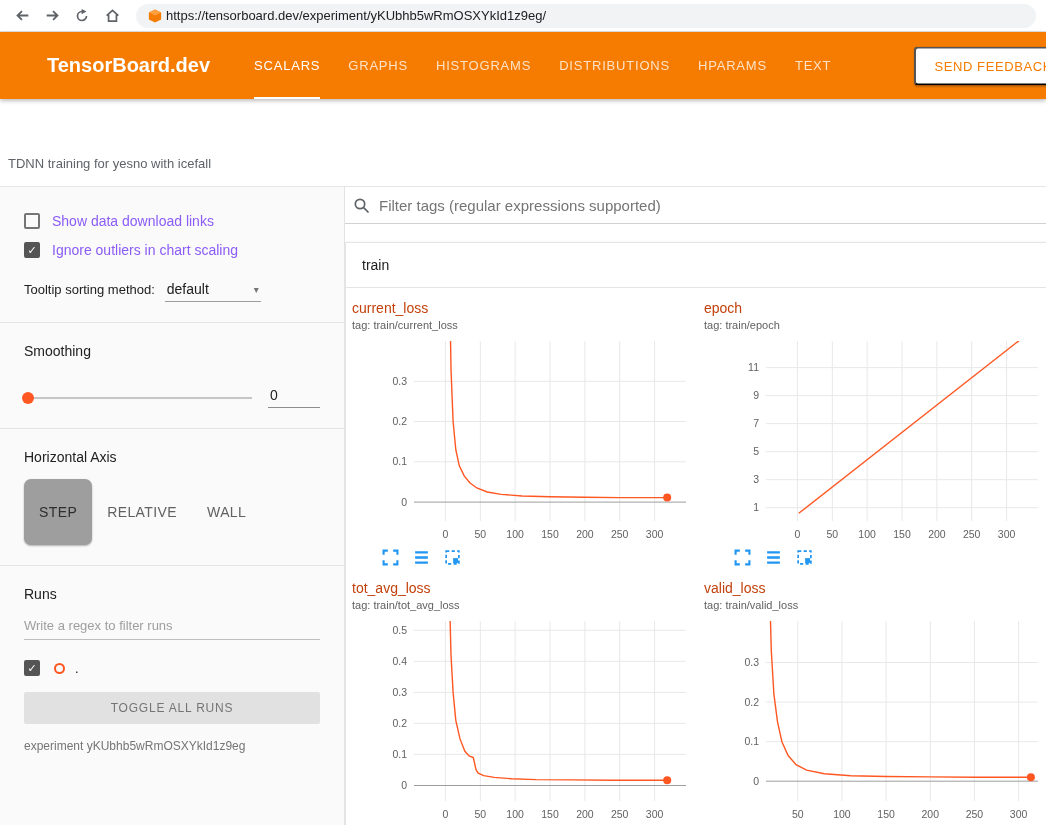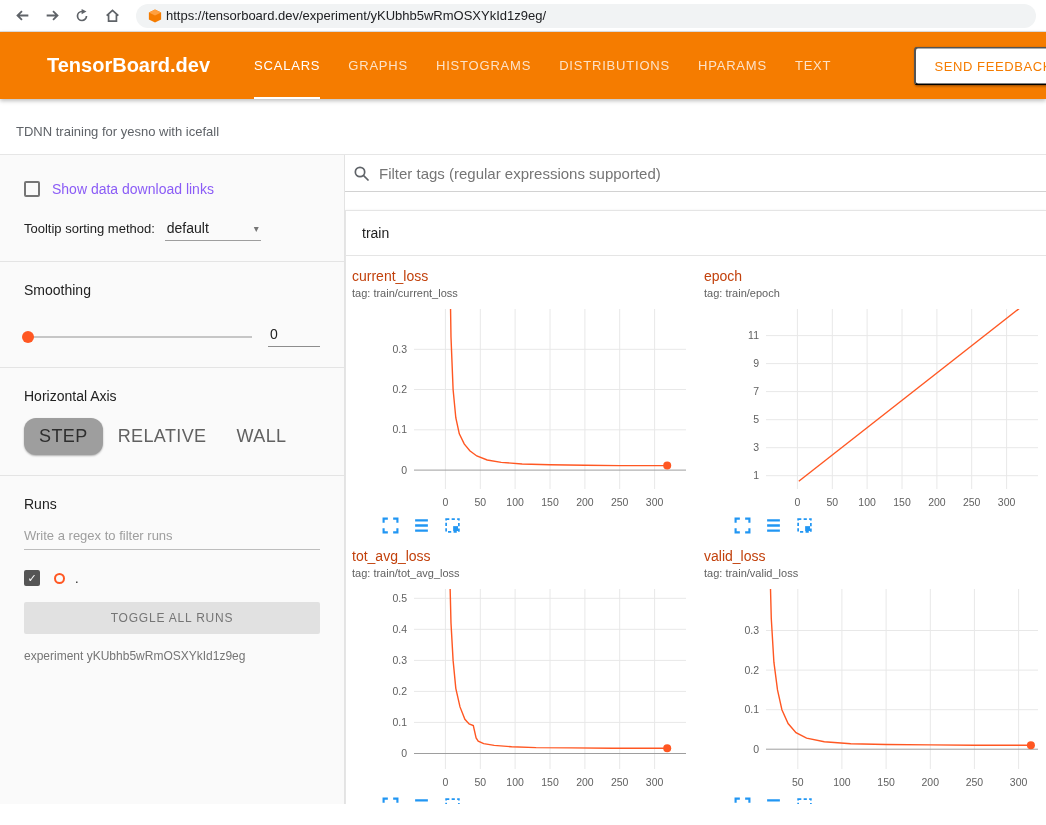--- a/index.html
+++ b/index.html
@@ -22,22 +22,22 @@
   .brand{display:flex;align-items:center;color:#fff;font-size:20px;font-weight:bold;
     padding:0 44px 0 24px;white-space:nowrap;margin-left:23px;}
   .tabs{display:flex;align-items:stretch;gap:28px;}
   .tab{display:flex;align-items:center;color:rgba(255,255,255,.78);font-size:13px;
     letter-spacing:.8px;cursor:pointer;border-bottom:2px solid transparent;padding-top:2px;}
   .tab.active{color:#fff;border-bottom-color:#fff;}
   .feedback-btn{position:absolute;right:-26px;top:50%;transform:translateY(-50%);
     background:#fff;color:var(--orange);font-size:13px;letter-spacing:.6px;
     padding:10px 18px;border-radius:4px;white-space:nowrap;box-shadow:0 1px 2px rgba(0,0,0,.2);cursor:pointer;}
   
-  .exp-bar{height:56px;background:#fff;display:flex;align-items:flex-end;
-    padding:0 0 15px 16px;border-bottom:1px solid #e6e6e6;}
+  .exp-bar{height:88px;background:#fff;display:flex;align-items:flex-end;
+    padding:0 0 15px 8px;border-bottom:1px solid #e6e6e6;}
   .exp-title{font-size:13px;color:#5f6368;}
   
   .content{display:flex;height:649px;}
   .sidebar{width:345px;flex-shrink:0;background:#fafafa;border-right:1px solid #e3e3e3;
     padding:26px 24px 0;overflow:hidden;}
   .main{flex:1;background:#fff;overflow:hidden;}
   
   .check-row{display:flex;align-items:center;margin-bottom:13px;font-size:14px;color:#8b5cf6;}
   .cb{width:16px;height:16px;border:2px solid #757575;border-radius:2px;margin-right:12px;
     display:flex;align-items:center;justify-content:center;flex-shrink:0;cursor:pointer;
@@ -52,22 +52,22 @@
   .caret{color:#757575;font-size:10px;margin-left:14px;}
   .divider{height:1px;background:#e4e4e4;margin:20px -24px;}
   .section-label{font-size:14px;color:#212121;}
   .slider-row{display:flex;align-items:center;gap:16px;margin-top:28px;}
   .slider-track{flex:1;height:2px;background:#c6c6c6;position:relative;cursor:pointer;}
   .slider-thumb{position:absolute;left:-2px;top:50%;transform:translateY(-50%);
     width:12px;height:12px;border-radius:50%;background:var(--run);cursor:grab;}
   .slider-value{width:52px;font-size:14px;color:#212121;border-bottom:1px solid #8d8d8d;
     padding:0 0 4px 2px;text-align:left;cursor:text;}
   .axis-row{display:flex;align-items:center;margin-top:14px;}
-  .axis-btn{font-size:18px;letter-spacing:.4px;color:#616161;padding:8px 15px;
-    border-radius:12px;cursor:pointer;}
+  .axis-btn{font-size:14px;letter-spacing:.4px;color:#616161;padding:25px 15px;
+    border-radius:7px;cursor:pointer;}
   .axis-btn.selected{background:#9e9e9e;color:#2e2e2e;box-shadow:0 1px 2px rgba(0,0,0,.3);}
   .runs-input{display:block;width:100%;border:none;outline:none;background:transparent;
     border-bottom:1px solid #bdbdbd;font-size:13px;color:#212121;padding:8px 0 6px;margin-top:8px;}
   .runs-input::placeholder{color:#9e9e9e;}
   .run-row{display:flex;align-items:center;margin-top:20px;}
   .run-swatch{width:11px;height:11px;border-radius:50%;border:2px solid var(--run);
     margin:0 10px 0 2px;flex-shrink:0;}
   .run-name{font-size:13px;color:#212121;}
   .toggle-btn{margin-top:16px;width:100%;background:#e1e1e1;color:#757575;font-size:12px;
     letter-spacing:.8px;text-align:center;padding:9px 0;border-radius:2px;cursor:pointer;}
@@ -141,20 +141,24 @@
 <div class="exp-bar">
   <span class="exp-title">TDNN training for yesno with icefall</span>
 </div>
 
 <div class="content">
 
   <aside class="sidebar">
     <div class="check-row">
       <span class="cb"></span>
       <span>Show data download links</span>
+    </div>
+    <div class="check-row">
+      <span class="cb checked"></span>
+      <span>Ignore outliers in chart scaling</span>
     </div>
 
     <div class="tooltip-row">
       <span>Tooltip sorting method:</span>
       <span class="select">
         <span>default</span>
         <span class="caret">▾</span>
       </span>
     </div>
 

